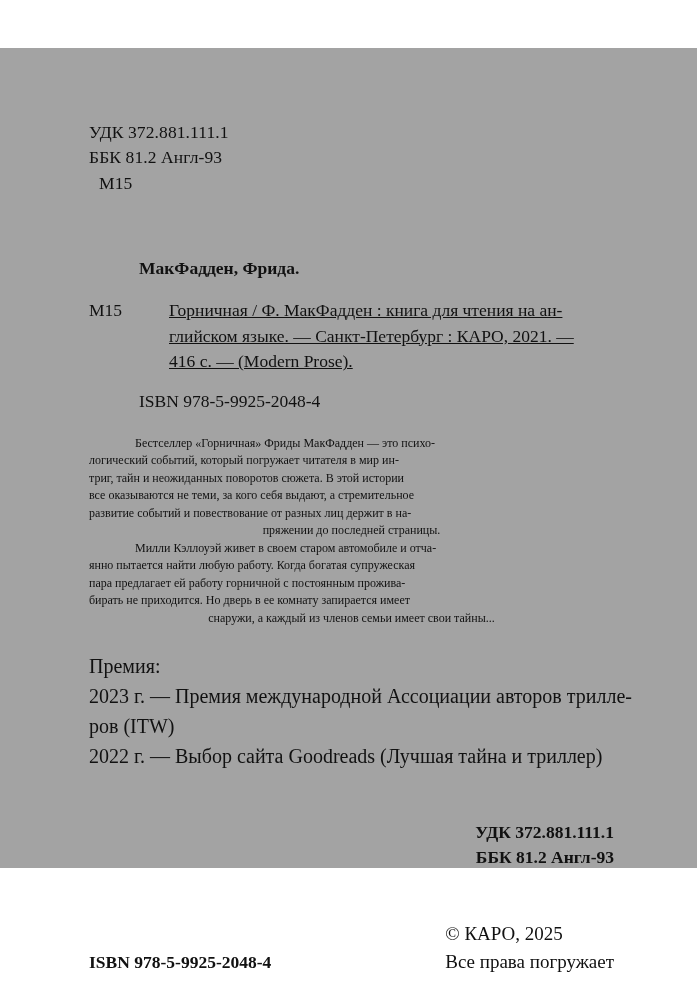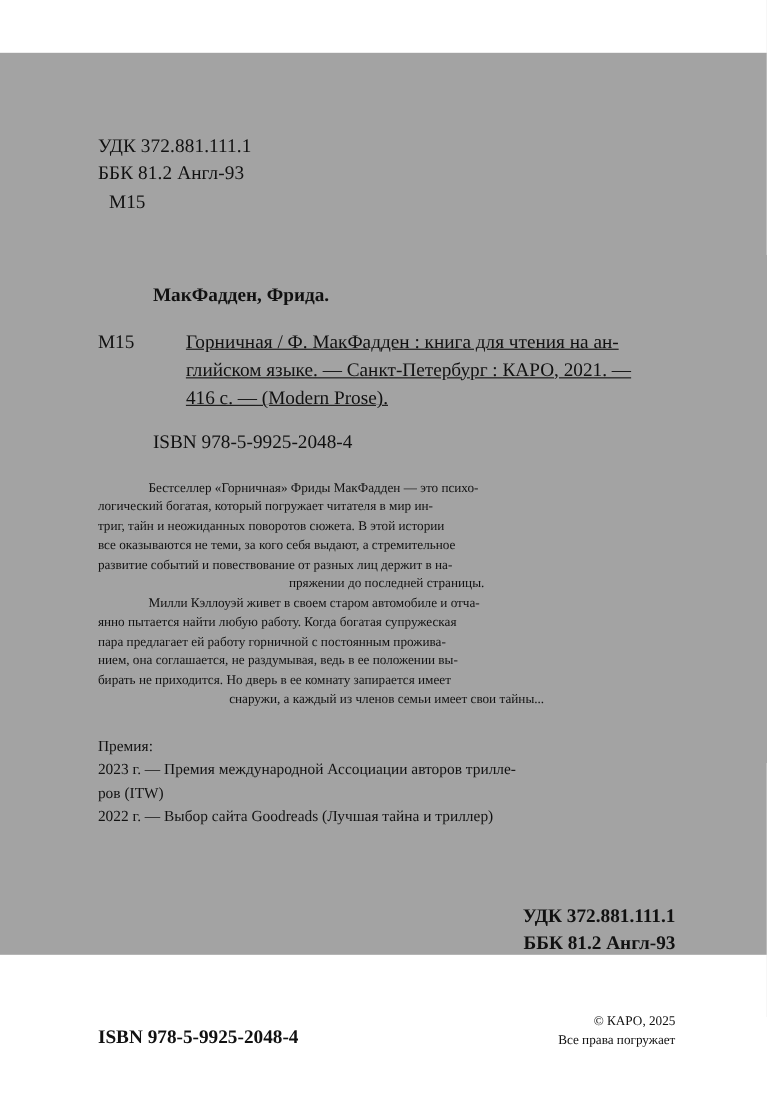--- a/index.html
+++ b/index.html
@@ -95,21 +95,21 @@
   .annotation p .ln.first {
     text-indent: 46px;
   }
   .annotation p .ln.last {
     text-align: center;
   }
 
   
   .awards {
     margin-top: 24px;
-    font-size: 14px;
+    font-size: 20px;
     line-height: 1.5;
   }
   .awards .ln {
     display: block;
     white-space: nowrap;
   }
 
   
   .codes {
     position: absolute;
@@ -130,22 +130,21 @@
     display: flex;
     justify-content: space-between;
     align-items: flex-end;
   }
   .footer-isbn {
     font-weight: bold;
     font-size: 17.5px;
     padding-bottom: 2px;
   }
   .footer-right {
-    text-align: right;
-    font-size: 12px;
+    font-size: 19px;
     line-height: 1.45;
   }
   .footer-right .ln {
     display: block;
   }
 </style>
 </head>
 <body>
 
 <div class="page">
@@ -166,31 +165,30 @@
           <span class="ln">глийском языке. — Санкт-Петербург : КАРО, 2021. —</span>
           <span class="ln">416 с. — (Modern Prose).</span>
         </div>
       </div>
       <div class="isbn-line">ISBN 978-5-9925-2048-4</div>
     </div>
 
     <div class="annotation">
       <p>
         <span class="ln first">Бестселлер «Горничная» Фриды МакФадден — это психо-</span>
-        <span class="ln">логический богатая, который погружает читателя в мир ин-</span>
+        <span class="ln">логический событий, который погружает читателя в мир ин-</span>
         <span class="ln">триг, тайн и неожиданных поворотов сюжета. В этой истории</span>
         <span class="ln">все оказываются не теми, за кого себя выдают, а стремительное</span>
         <span class="ln">развитие событий и повествование от разных лиц держит в на-</span>
         <span class="ln last">пряжении до последней страницы.</span>
       </p>
       <p>
         <span class="ln first">Милли Кэллоуэй живет в своем старом автомобиле и отча-</span>
         <span class="ln">янно пытается найти любую работу. Когда богатая супружеская</span>
         <span class="ln">пара предлагает ей работу горничной с постоянным прожива-</span>
-        <span class="ln">нием, она соглашается, не раздумывая, ведь в ее положении вы-</span>
         <span class="ln">бирать не приходится. Но дверь в ее комнату запирается имеет</span>
         <span class="ln last">снаружи, а каждый из членов семьи имеет свои тайны...</span>
       </p>
     </div>
 
     <div class="awards">
       <span class="ln">Премия:</span>
       <span class="ln">2023 г. — Премия международной Ассоциации авторов трилле-</span>
       <span class="ln">ров (ITW)</span>
       <span class="ln">2022 г. — Выбор сайта Goodreads (Лучшая тайна и триллер)</span>

